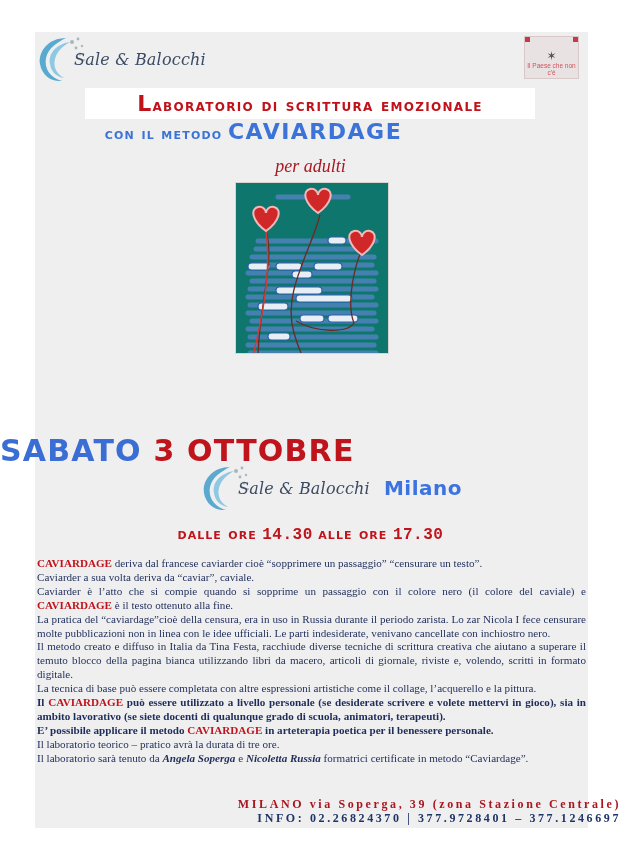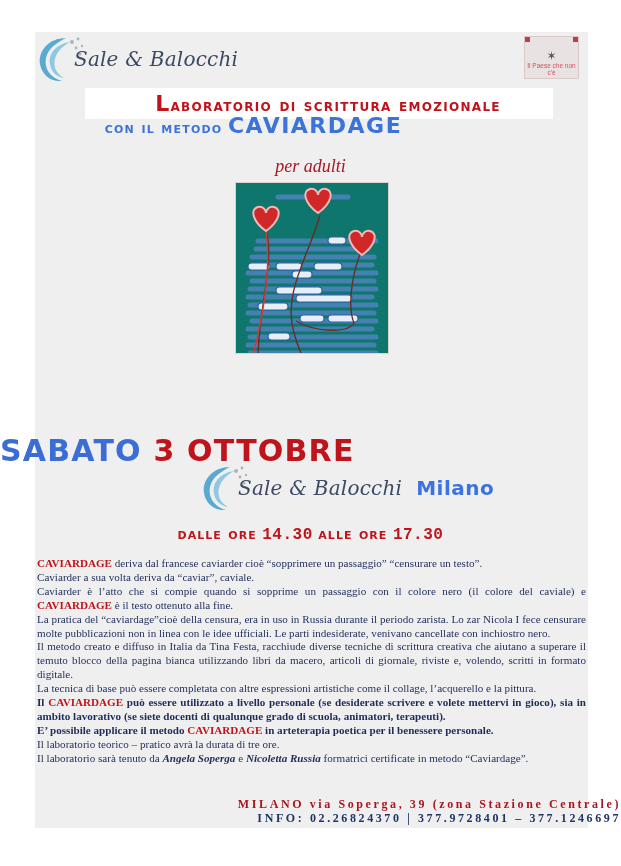--- a/index.html
+++ b/index.html
@@ -1,30 +1,30 @@
 <!DOCTYPE html>
 <html><head>
 <meta charset="utf-8">
 <style>
   html, body { margin:0; padding:0; background:#ffffff; }
   body { width:621px; height:866px; position:relative; overflow:hidden; font-family:"Liberation Serif", serif; }
   .panel { position:absolute; left:35px; top:32px; width:553px; height:796px; background:#efefef; }
   .logo { position:absolute; display:flex; align-items:center; }
   .logo svg { display:block; }
-  .logo-text { font-family:"DejaVu Serif", serif; font-style:italic; color:#3c4a63; font-size:20px; margin-left:-14px; letter-spacing:0.2px; }
+  .logo-text { font-family:"DejaVu Serif", serif; font-style:italic; color:#3c4a63; font-size:16px; margin-left:-14px; letter-spacing:0.2px; }
   .logo-top { left:36px; top:34px; }
   .logo-mid { left:200px; top:463px; }
   .right-logo { position:absolute; left:524px; top:36px; width:55px; height:43px; background:#e9e2e2; border:1px solid #d8c8c8; box-sizing:border-box; display:flex; flex-direction:column; align-items:center; justify-content:flex-end; padding-bottom:2px; }
   .right-logo .corner { position:absolute; width:5px; height:5px; background:#c23a4c; }
   .right-logo .rl-icon { font-size:12px; color:#555; line-height:12px; }
   .right-logo .rl-text { font-family:"Liberation Sans", sans-serif; font-size:6.5px; color:#d6505e; line-height:7px; text-align:center; }
-  .title-banner { position:absolute; left:85px; top:88px; width:450px; height:31px; background:#ffffff; display:flex; align-items:center; justify-content:center;padding-left:18px; }
+  .title-banner { position:absolute; left:85px; top:88px; width:450px; height:31px; background:#ffffff; display:flex; align-items:center; justify-content:center; }
   .title { font-family:"DejaVu Sans", sans-serif; font-weight:bold; font-size:17.5px; color:#c0121a; letter-spacing:1.3px; font-variant:small-caps; white-space:nowrap; }
   .title .cap { font-size:22px; }
-  .subtitle { position:absolute; left:0; top:113px; width:507px; text-align:center; white-space:nowrap; font-family:"DejaVu Sans", sans-serif; font-weight:bold; color:#3b73d8; }
+  .subtitle { position:absolute; left:0; top:119px; width:507px; text-align:center; white-space:nowrap; font-family:"DejaVu Sans", sans-serif; font-weight:bold; color:#3b73d8; }
   .subtitle .small { font-size:15px; letter-spacing:1.2px; font-variant:small-caps; }
   .subtitle .big { font-size:22px; letter-spacing:1.5px; }
   .per-adulti { position:absolute; left:0; top:156px; width:621px; text-align:center; font-family:"Liberation Serif", serif; font-style:italic; font-size:18px; color:#a91822; }
   .artwork { position:absolute; left:235px; top:182px; width:154px; height:172px; background:#0f766e; border:1px solid #d9d4d0; box-sizing:border-box; overflow:hidden; }
   .date { position:absolute; left:0; top:433px; width:621px; text-align:left; font-family:"DejaVu Sans", sans-serif; font-weight:bold; font-size:30px; letter-spacing:1.2px; white-space:nowrap; }
   .date .blue { color:#3b6ed4; }
   .date .red { color:#c0141c; }
   .city { font-family:"DejaVu Sans", sans-serif; font-weight:bold; font-size:20px; color:#3b73e0; margin-left:14px; letter-spacing:0.5px; }
   .hours { position:absolute; left:0; top:524px; width:621px; text-align:center; font-family:"DejaVu Sans", sans-serif; font-weight:bold; color:#c0141c; white-space:nowrap; }
   .hours .small { font-size:16px; letter-spacing:1px; font-variant:small-caps; }

